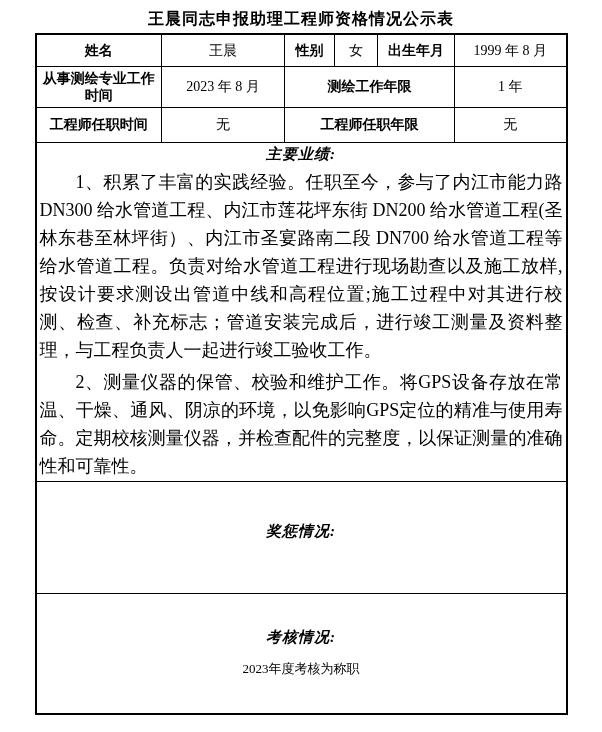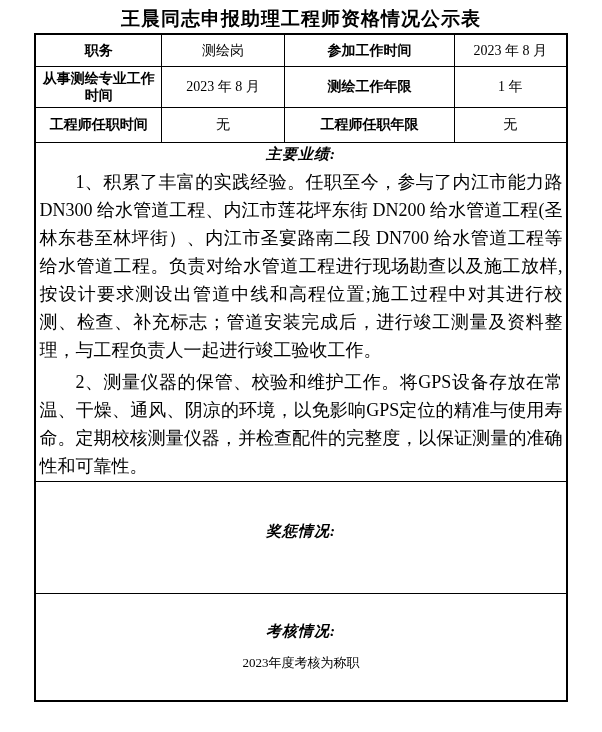--- a/index.html
+++ b/index.html
@@ -13,21 +13,21 @@
   .page {
     position: relative;
     width: 602px;
     height: 732px;
     background: #ffffff;
     overflow: hidden;
   }
   .doc-title {
     width: 602px;
     text-align: center;
-    font-size: 19px;
+    font-size: 16px;
     font-weight: bold;
     padding-top: 8px;
     letter-spacing: 1px;
     line-height: 22px;
   }
   table.main {
     border-collapse: collapse;
     table-layout: fixed;
     width: 531px;
     margin: 3px auto 0 auto;
@@ -41,21 +41,21 @@
     padding: 1px 3px;
     overflow: hidden;
     line-height: 17px;
   }
   td.lbl { font-weight: bold; }
   tr.r-std  { height: 32px; }
   tr.r-tall { height: 41px; }
   tr.r-med  { height: 35px; }
   tr.sec-achievements { height: 280px; font-family: Liberation Serif, serif; }
   tr.sec-rewards      { height: 112px; }
-  tr.sec-assessment   { height: 108px;  }
+  tr.sec-assessment   { height: 121px;  }
   td.section {
     text-align: left;
     vertical-align: top;
     padding: 8px 9px 4px 9px;
   }
   .sec-heading {
     font-weight: bold;
     font-style: italic;
     font-size: 15px;
     letter-spacing: 1px;
@@ -85,27 +85,29 @@
     <colgroup>
       <col style="width:126px">
       <col style="width:123px">
       <col style="width:50px">
       <col style="width:43px">
       <col style="width:77px">
       <col style="width:112px">
     </colgroup>
 
     <tbody>
+        <tr class="r-std">
+      <td class="lbl">姓名</td>
+      <td>王晨</td>
+      <td class="lbl">性别</td>
+      <td>女</td>
+      <td class="lbl">出生年月</td>
+      <td>1999 年 8 月</td>
+    </tr>
 
-    <tr class="r-std">
-      <td class="lbl">职务</td>
-      <td>测绘岗</td>
-      <td class="lbl" colspan="3">参加工作时间</td>
-      <td>2023 年 8 月</td>
-    </tr>
 
 
 
     <tr class="r-tall">
       <td class="lbl">从事测绘专业工作时间</td>
       <td>2023 年 8 月</td>
       <td class="lbl" colspan="3">测绘工作年限</td>
       <td>1 年</td>
     </tr>
 

